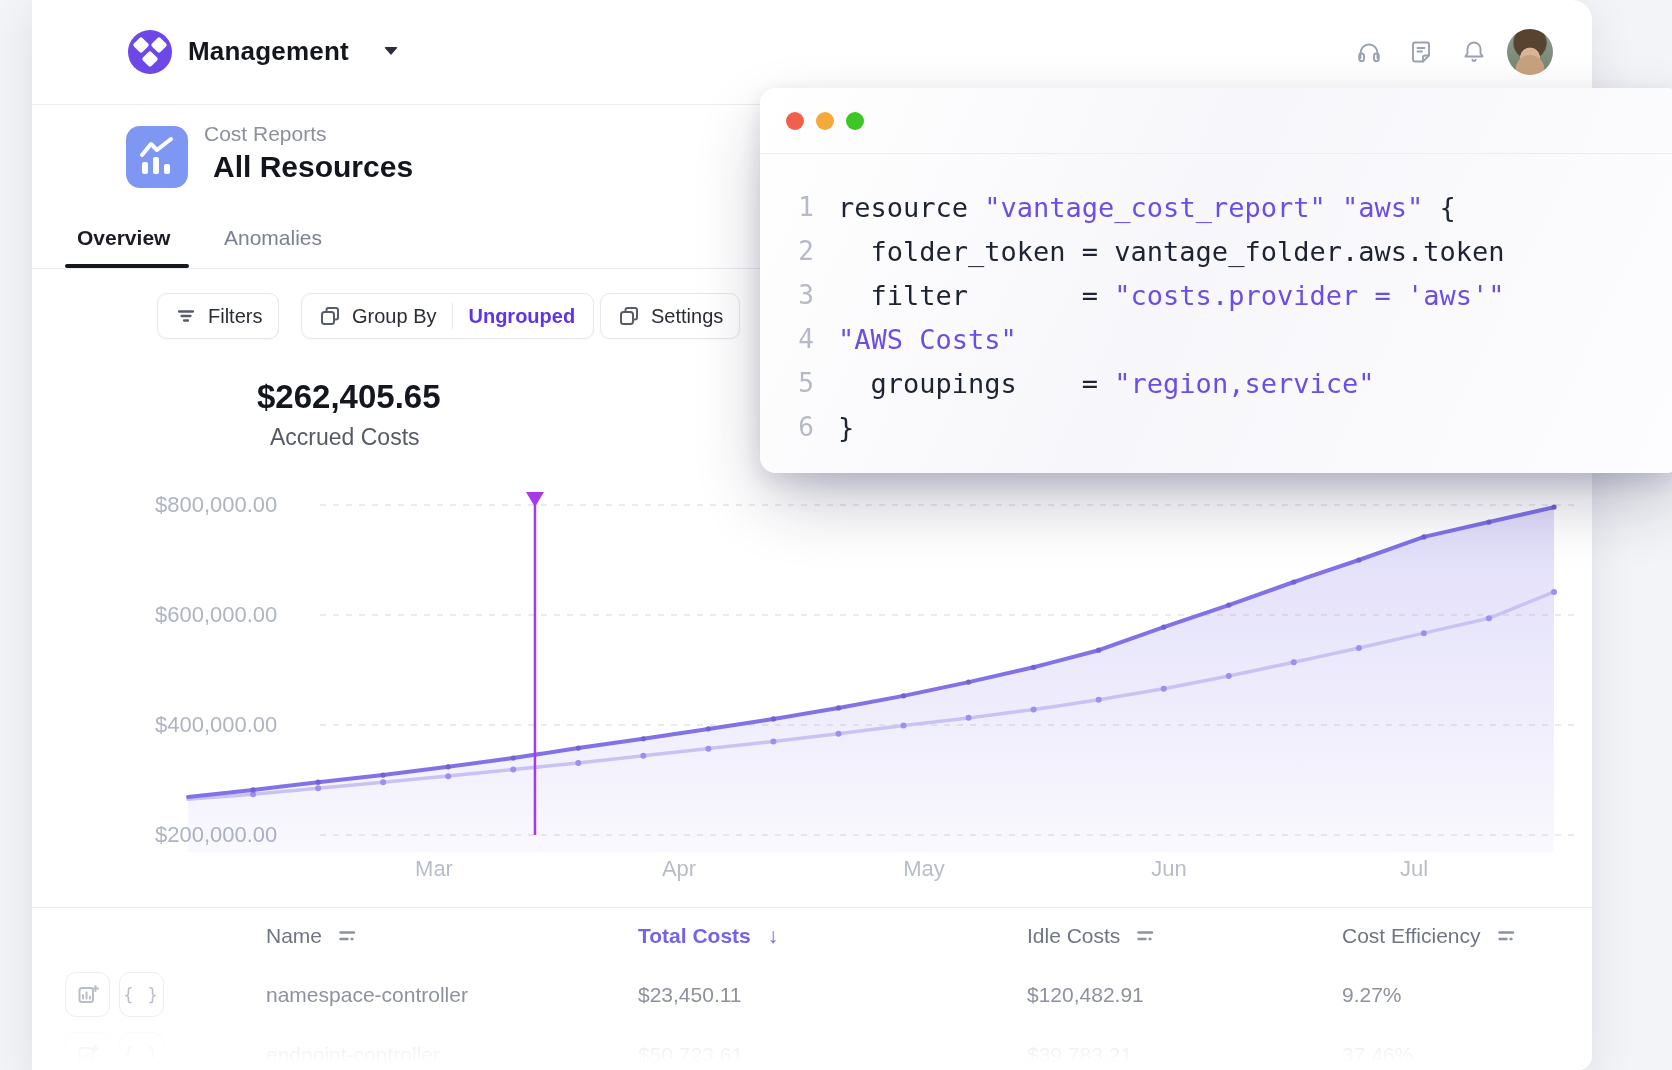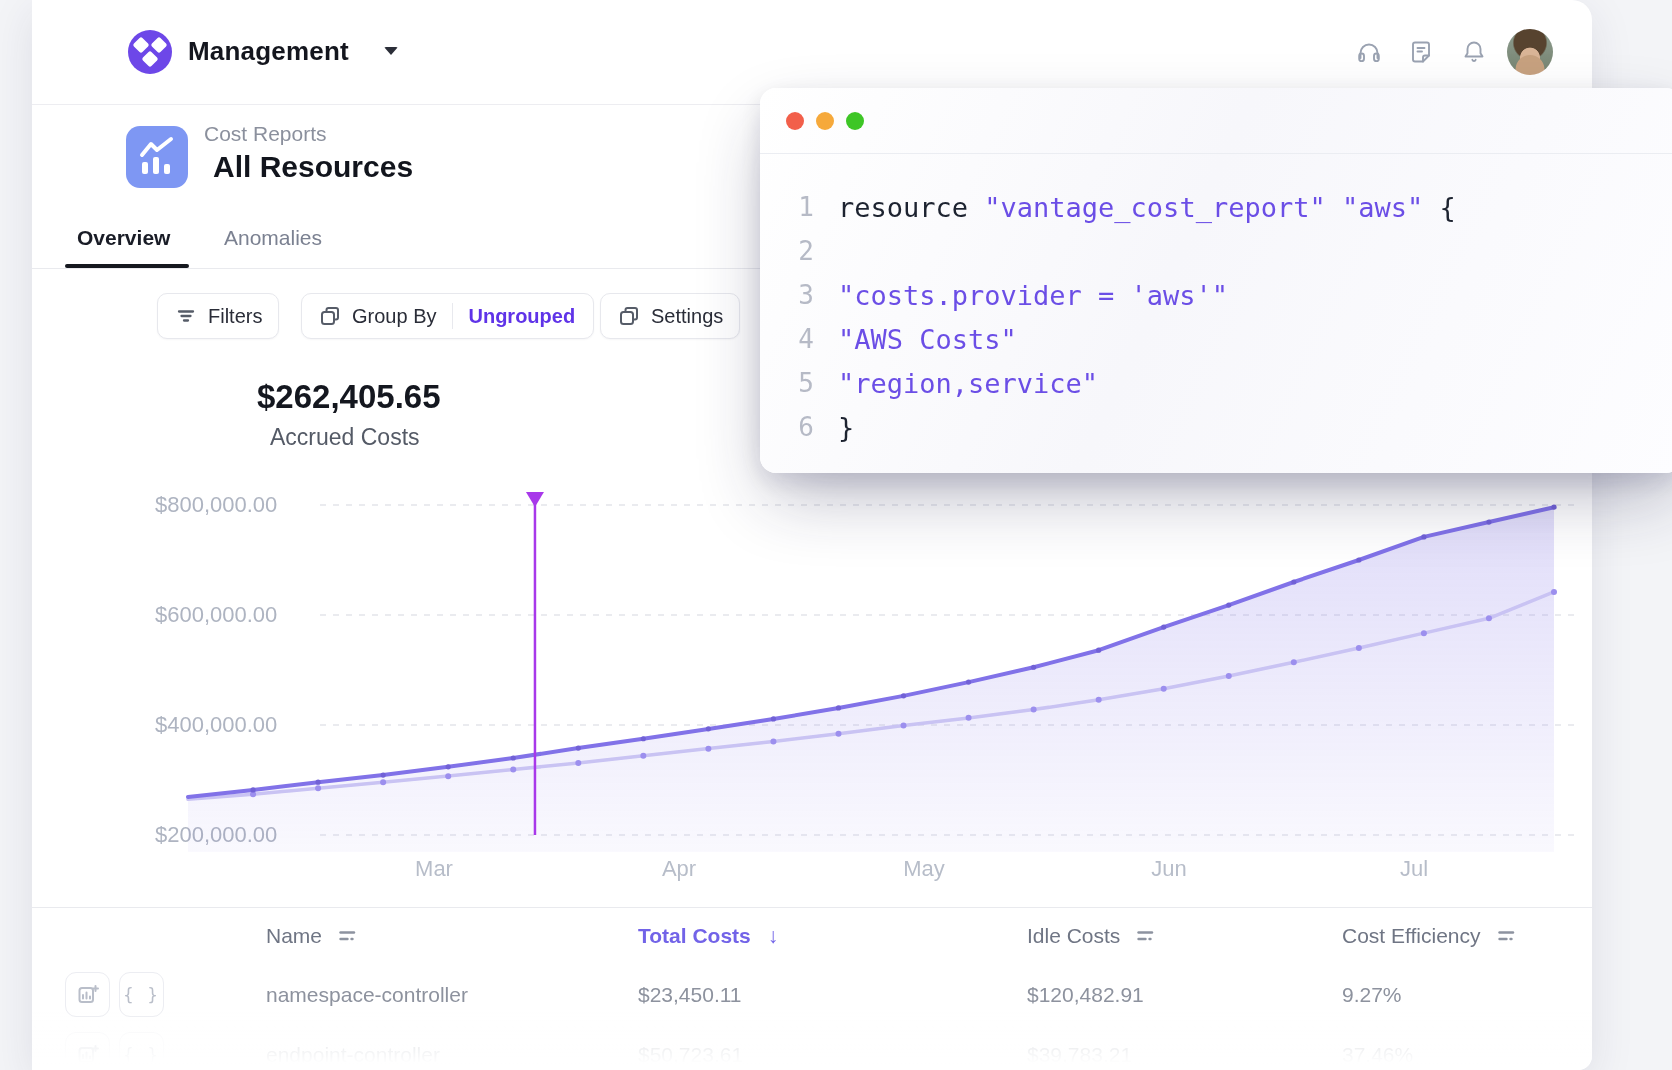--- a/index.html
+++ b/index.html
@@ -315,20 +315,20 @@
     </svg>
 
   <div class="code-window">
     <div class="code-titlebar">
       <span class="light" style="left: 26px; background: rgb(242, 95, 74);" id="light0"></span>
       <span class="light" style="left: 56px; background: rgb(246, 169, 59);" id="light1"></span>
       <span class="light" style="left: 86px; background: rgb(62, 198, 38);" id="light2"></span>
     </div>
     <div class="code-body" id="code-body">
         <div class="codeline"><span class="lnum">1</span><span class="tok-code">resource </span><span class="tok-str">"vantage_cost_report"</span><span class="tok-code"> </span><span class="tok-str">"aws"</span><span class="tok-code"> {</span></div>
-        <div class="codeline"><span class="lnum">2</span></div>
-        <div class="codeline"><span class="lnum">3</span><span class="tok-str">"costs.provider = 'aws'"</span></div>
+        <div class="codeline"><span class="lnum">2</span><span class="tok-code">  folder_token = vantage_folder.aws.token</span></div>
+        <div class="codeline"><span class="lnum">3</span><span class="tok-code">  filter       = </span><span class="tok-str">"costs.provider = 'aws'"</span></div>
         <div class="codeline"><span class="lnum">4</span><span class="tok-str">"AWS Costs"</span></div>
-        <div class="codeline"><span class="lnum">5</span><span class="tok-str">"region,service"</span></div>
+        <div class="codeline"><span class="lnum">5</span><span class="tok-code">  groupings    = </span><span class="tok-str">"region,service"</span></div>
         <div class="codeline"><span class="lnum">6</span><span class="tok-code">}</span></div>
       </div>
   </div>
 </div>
 
 </body></html>

